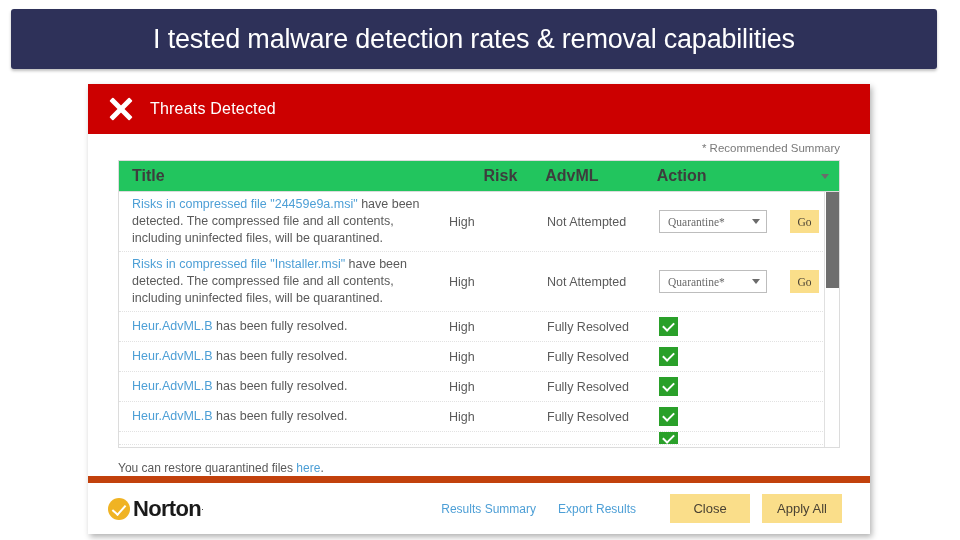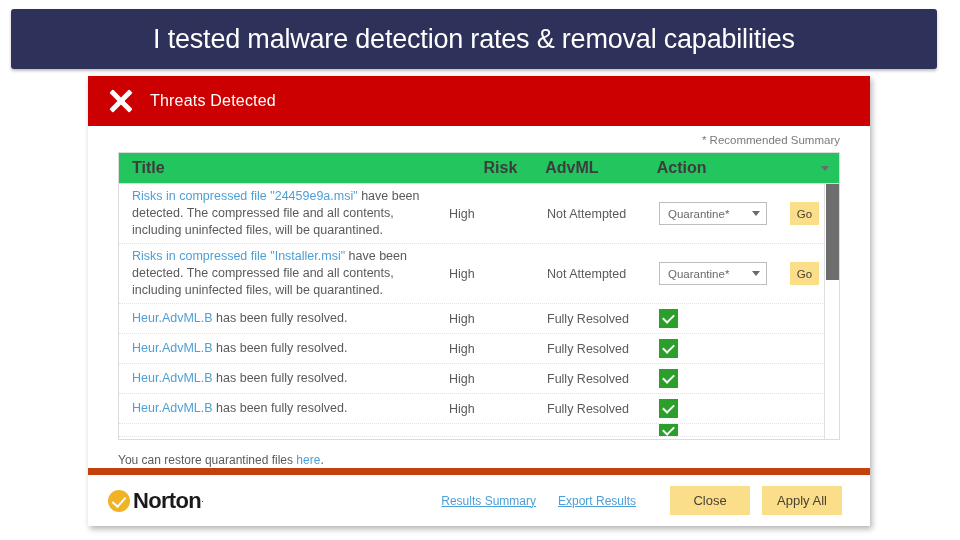--- a/index.html
+++ b/index.html
@@ -35,21 +35,21 @@
     font-size: 27px;
     font-weight: 400;
     letter-spacing: -0.2px;
     white-space: nowrap;
   }
 
   
   .dialog {
     position: absolute;
     left: 88px;
-    top: 76px;
+    top: 84px;
     width: 782px;
     height: 450px;
     background: #ffffff;
     box-shadow: 2px 3px 6px rgba(0,0,0,0.30);
     box-sizing: border-box;
   }
 
   .dialog-header {
     height: 50px;
     background: #cc0000;
@@ -142,21 +142,21 @@
 
   .cell-title {
     width: 330px;
     padding-left: 13px;
     padding-right: 6px;
     box-sizing: border-box;
     line-height: 17px;
   }
   .cell-risk   { width: 98px; box-sizing: border-box; }
   .cell-status { width: 112px; box-sizing: border-box; }
-  .cell-action { width: 165px; box-sizing: border-box; display: flex; align-items: flex-start; }
+  .cell-action { width: 165px; box-sizing: border-box; display: flex; align-items: flex-start; font-family: Liberation Serif, serif; }
 
   .link { color: #4d9fd6; }
   .link-plain { color: #4d9fd6; }
 
   
   .sel {
     width: 108px;
     height: 23px;
     border: 1px solid #bdbdbd;
     background: #ffffff;
@@ -271,21 +271,20 @@
   }
   .footer-right {
     margin-left: auto;
     display: flex;
     align-items: center;
     margin-right: 28px;
   }
   .flink {
     color: #4d9fd6;
     font-size: 12px;
-    text-decoration: underline;
     margin-right: 22px;
   }
   .fbtn {
     background: #fade8a;
     color: #4a4233;
     font-size: 13px;
     width: 80px;
     height: 29px;
     display: flex;
     align-items: center;

